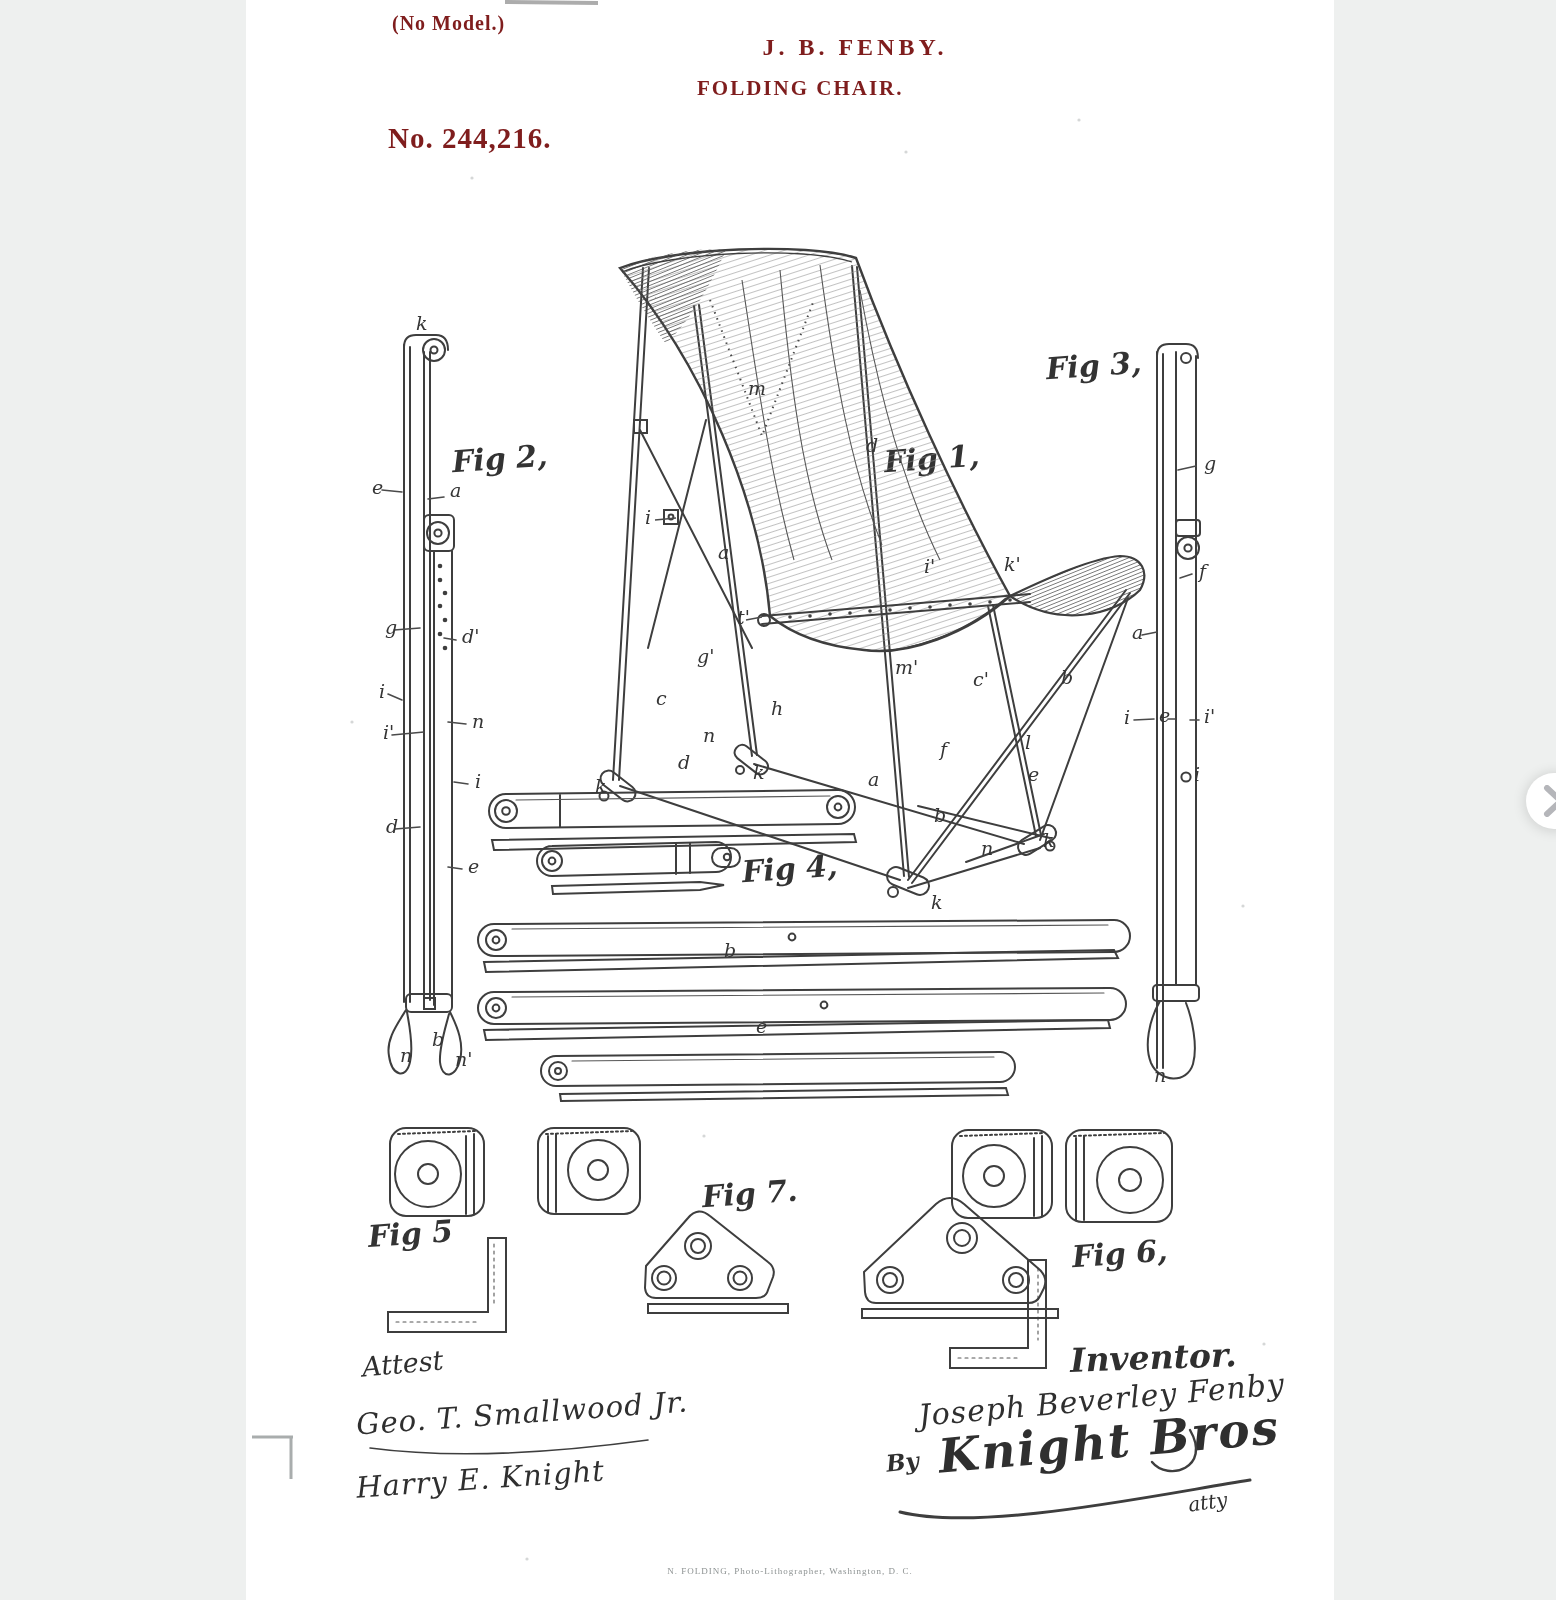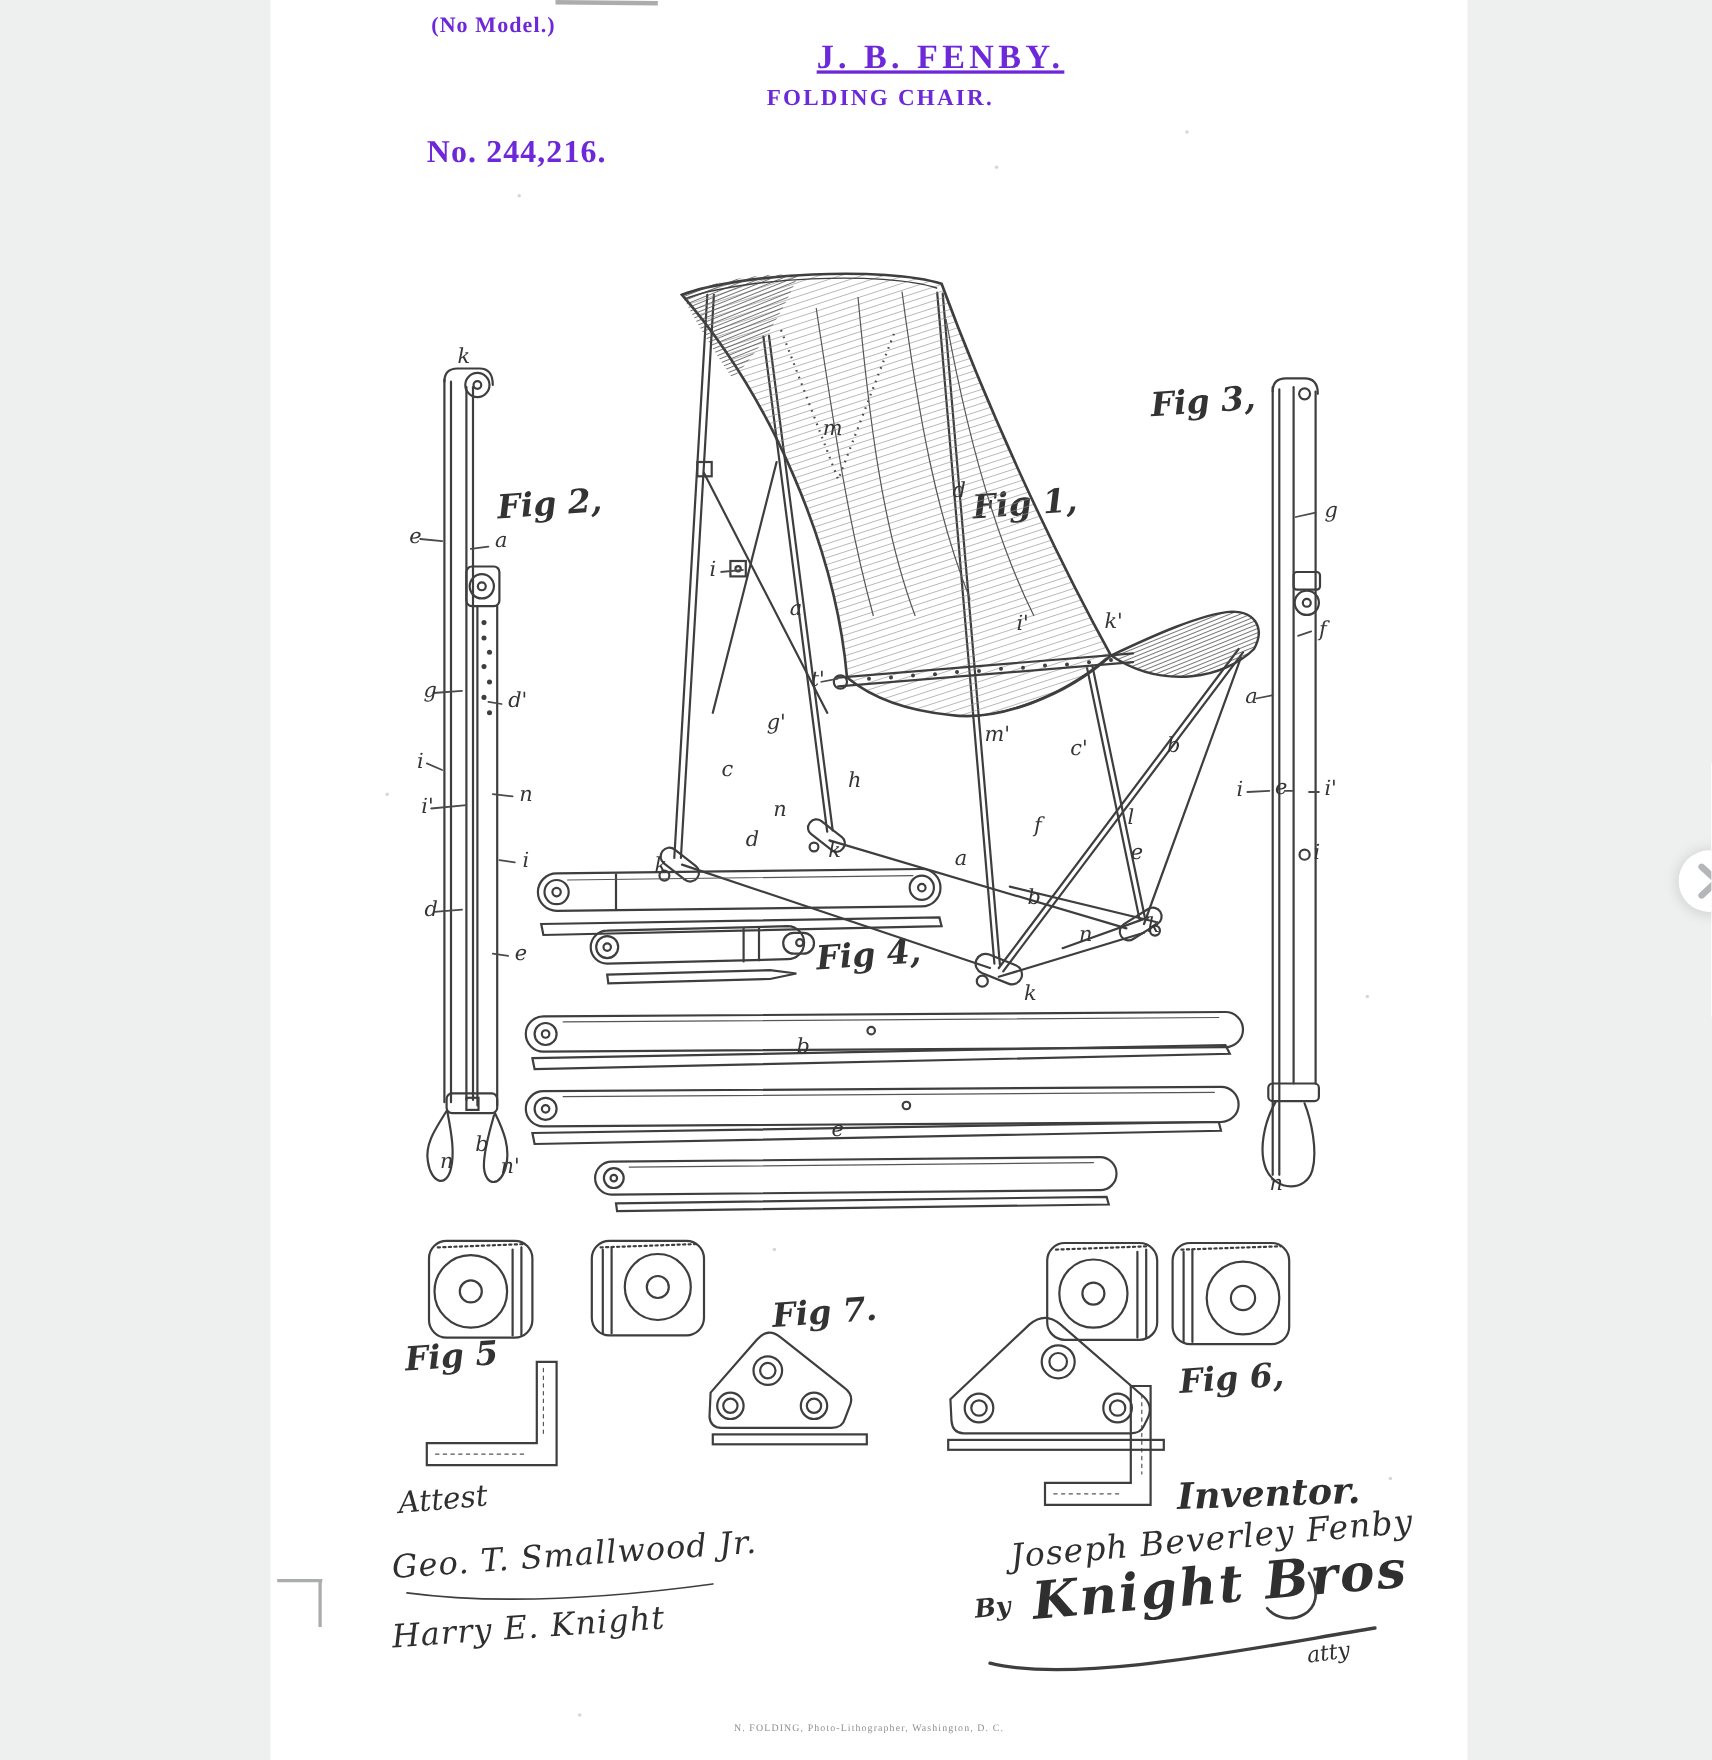--- a/index.html
+++ b/index.html
@@ -7,23 +7,23 @@
     position:relative;width:1556px;height:1600px;
     background:#eef0ef;overflow:hidden;
     font-family:"Liberation Serif","DejaVu Serif",serif;
     color:#373737;
   }
   #page{
     position:absolute;left:246px;top:0;width:1088px;height:1600px;
     background:#ffffff;
   }
   .abs{position:absolute;white-space:nowrap;}
-  .hdr{font-weight:bold;color:#6d28d9;}
+  .hdr{font-weight:bold;color:#7f1d1d;}
   .model-note{font-size:20px;letter-spacing:1px;}
-  .pat-name{font-size:31px;letter-spacing:4px;text-decoration:underline;}
+  .pat-name{font-size:24px;letter-spacing:4px;}
   .pat-title{font-size:21px;letter-spacing:2px;}
   .pat-num,.pat-date{font-size:29px;letter-spacing:1px;}
   .figlbl{
     font-family:"DejaVu Serif",serif;font-style:italic;font-weight:bold;
     font-size:30px;color:#333;transform:rotate(-4deg);
   }
   .script{
     font-family:"DejaVu Serif",serif;font-style:italic;color:#2f2f2f;
   }
   .attest{font-size:27px;transform:rotate(-5deg);}

